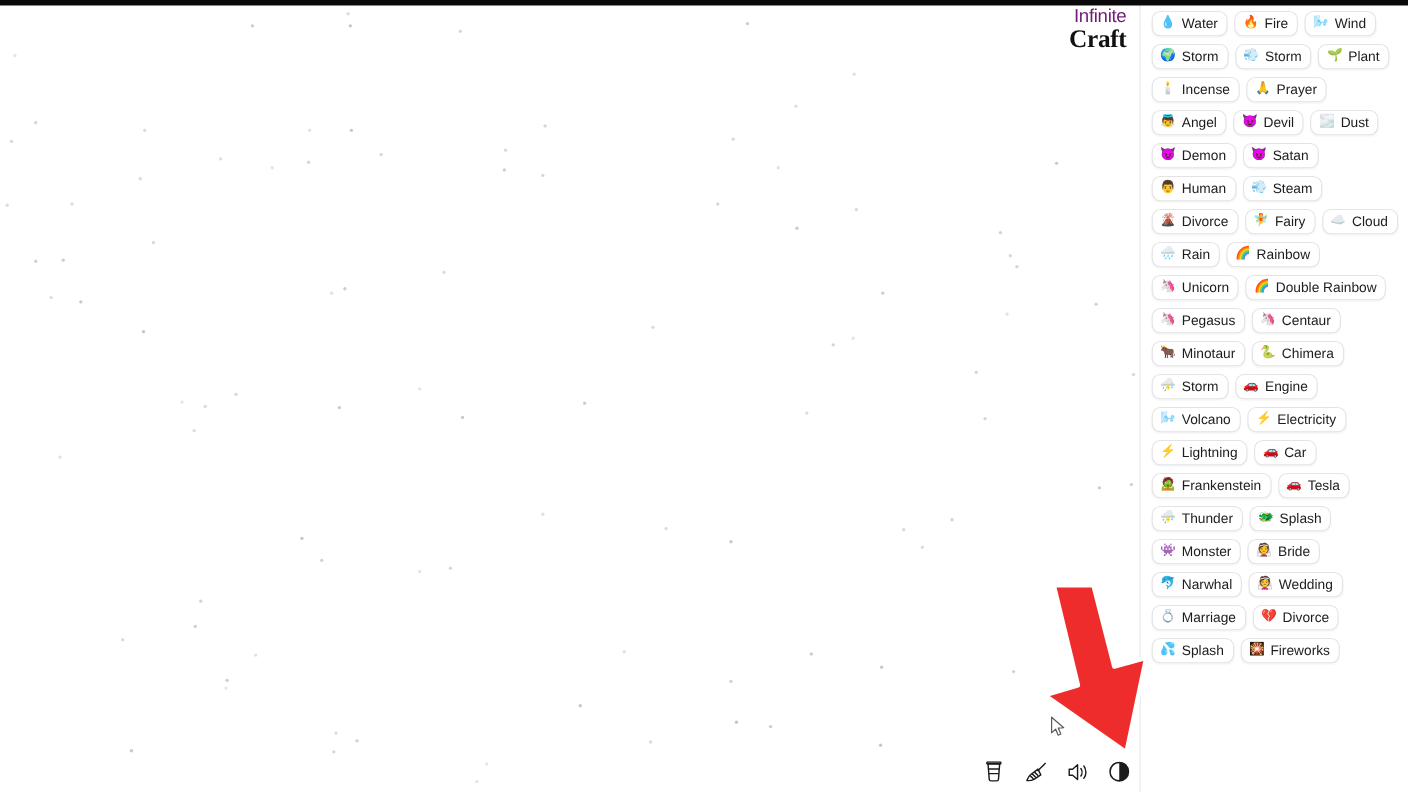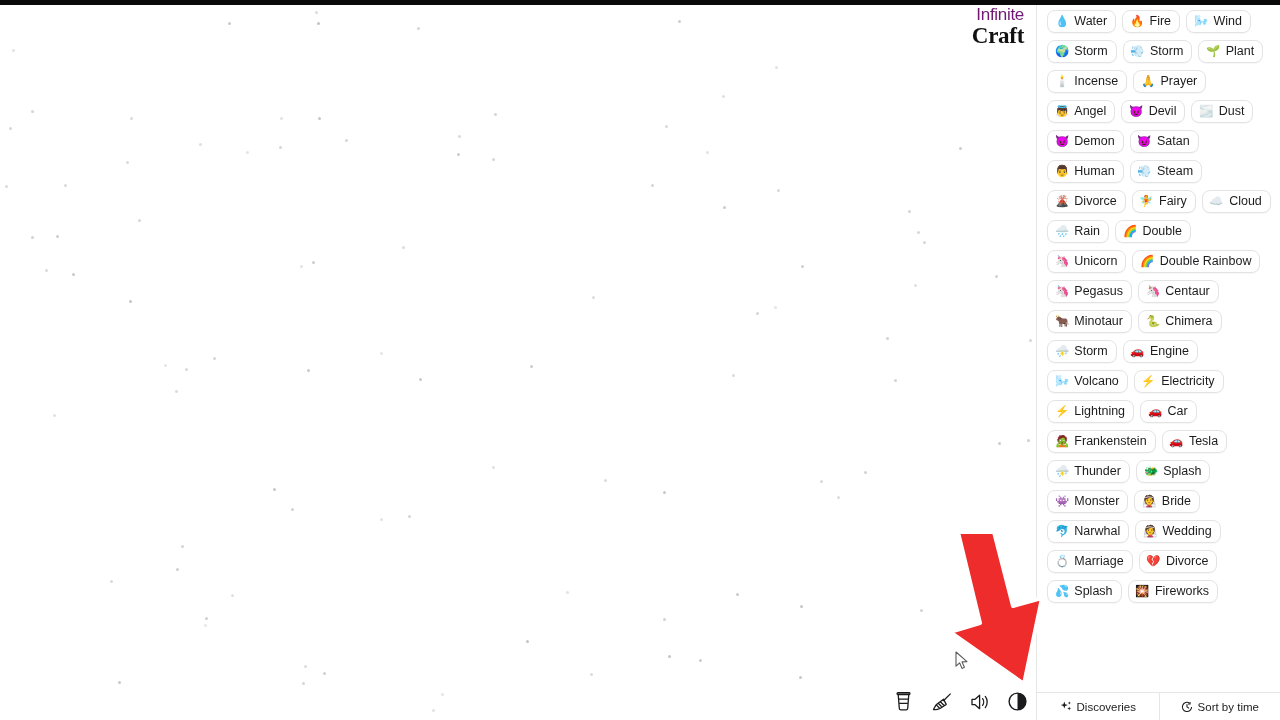--- a/index.html
+++ b/index.html
@@ -463,21 +463,21 @@
           <div class="chip">
             <span class="emo">☁️</span>
             <span class="lbl">Cloud</span>
           </div>
           <div class="chip">
             <span class="emo">🌧️</span>
             <span class="lbl">Rain</span>
           </div>
           <div class="chip">
             <span class="emo">🌈</span>
-            <span class="lbl">Double</span>
+            <span class="lbl">Rainbow</span>
           </div>
           <div class="chip">
             <span class="emo">🦄</span>
             <span class="lbl">Unicorn</span>
           </div>
           <div class="chip">
             <span class="emo">🌈</span>
             <span class="lbl">Double Rainbow</span>
           </div>
           <div class="chip">
@@ -564,38 +564,16 @@
             <span class="emo">💦</span>
             <span class="lbl">Splash</span>
           </div>
           <div class="chip">
             <span class="emo">🎇</span>
             <span class="lbl">Fireworks</span>
           </div>
         </div>
     </div>
 
-    <div class="tabs">
-      <div class="tab">
-        <span class="tab-ico">
-          <svg width="12" height="12" viewBox="0 0 12 12" fill="#1b1b1d">
-            <path d="M4.3 0.6 5.2 3.2 7.8 4.1 5.2 5 4.3 7.6 3.4 5 0.8 4.1 3.4 3.2z"></path>
-            <path d="M9.2 5.6 9.7 7.1 11.2 7.6 9.7 8.1 9.2 9.6 8.7 8.1 7.2 7.6 8.7 7.1z"></path>
-            <path d="M9.4 0.5 9.8 1.6 10.9 2 9.8 2.4 9.4 3.5 9 2.4 7.9 2 9 1.6z"></path>
-          </svg>
-        </span>
-        <span>Discoveries</span>
-      </div>
-      <div class="tab">
-        <span class="tab-ico">
-          <svg width="12" height="12" viewBox="0 0 12 12" fill="none" stroke="#1b1b1d" stroke-width="1.05">
-            <path d="M10.6 6a4.6 4.6 0 1 1-2.1-3.9"></path>
-            <path d="M9 .9 9.1 3 7 3.1" stroke-linejoin="round"></path>
-            <path d="M6 3.4V6l1.8 1.1" stroke-linecap="round"></path>
-          </svg>
-        </span>
-        <span>Sort by time</span>
-      </div>
-    </div>
 
 
   </div>
 </div>
 
 </body></html>

